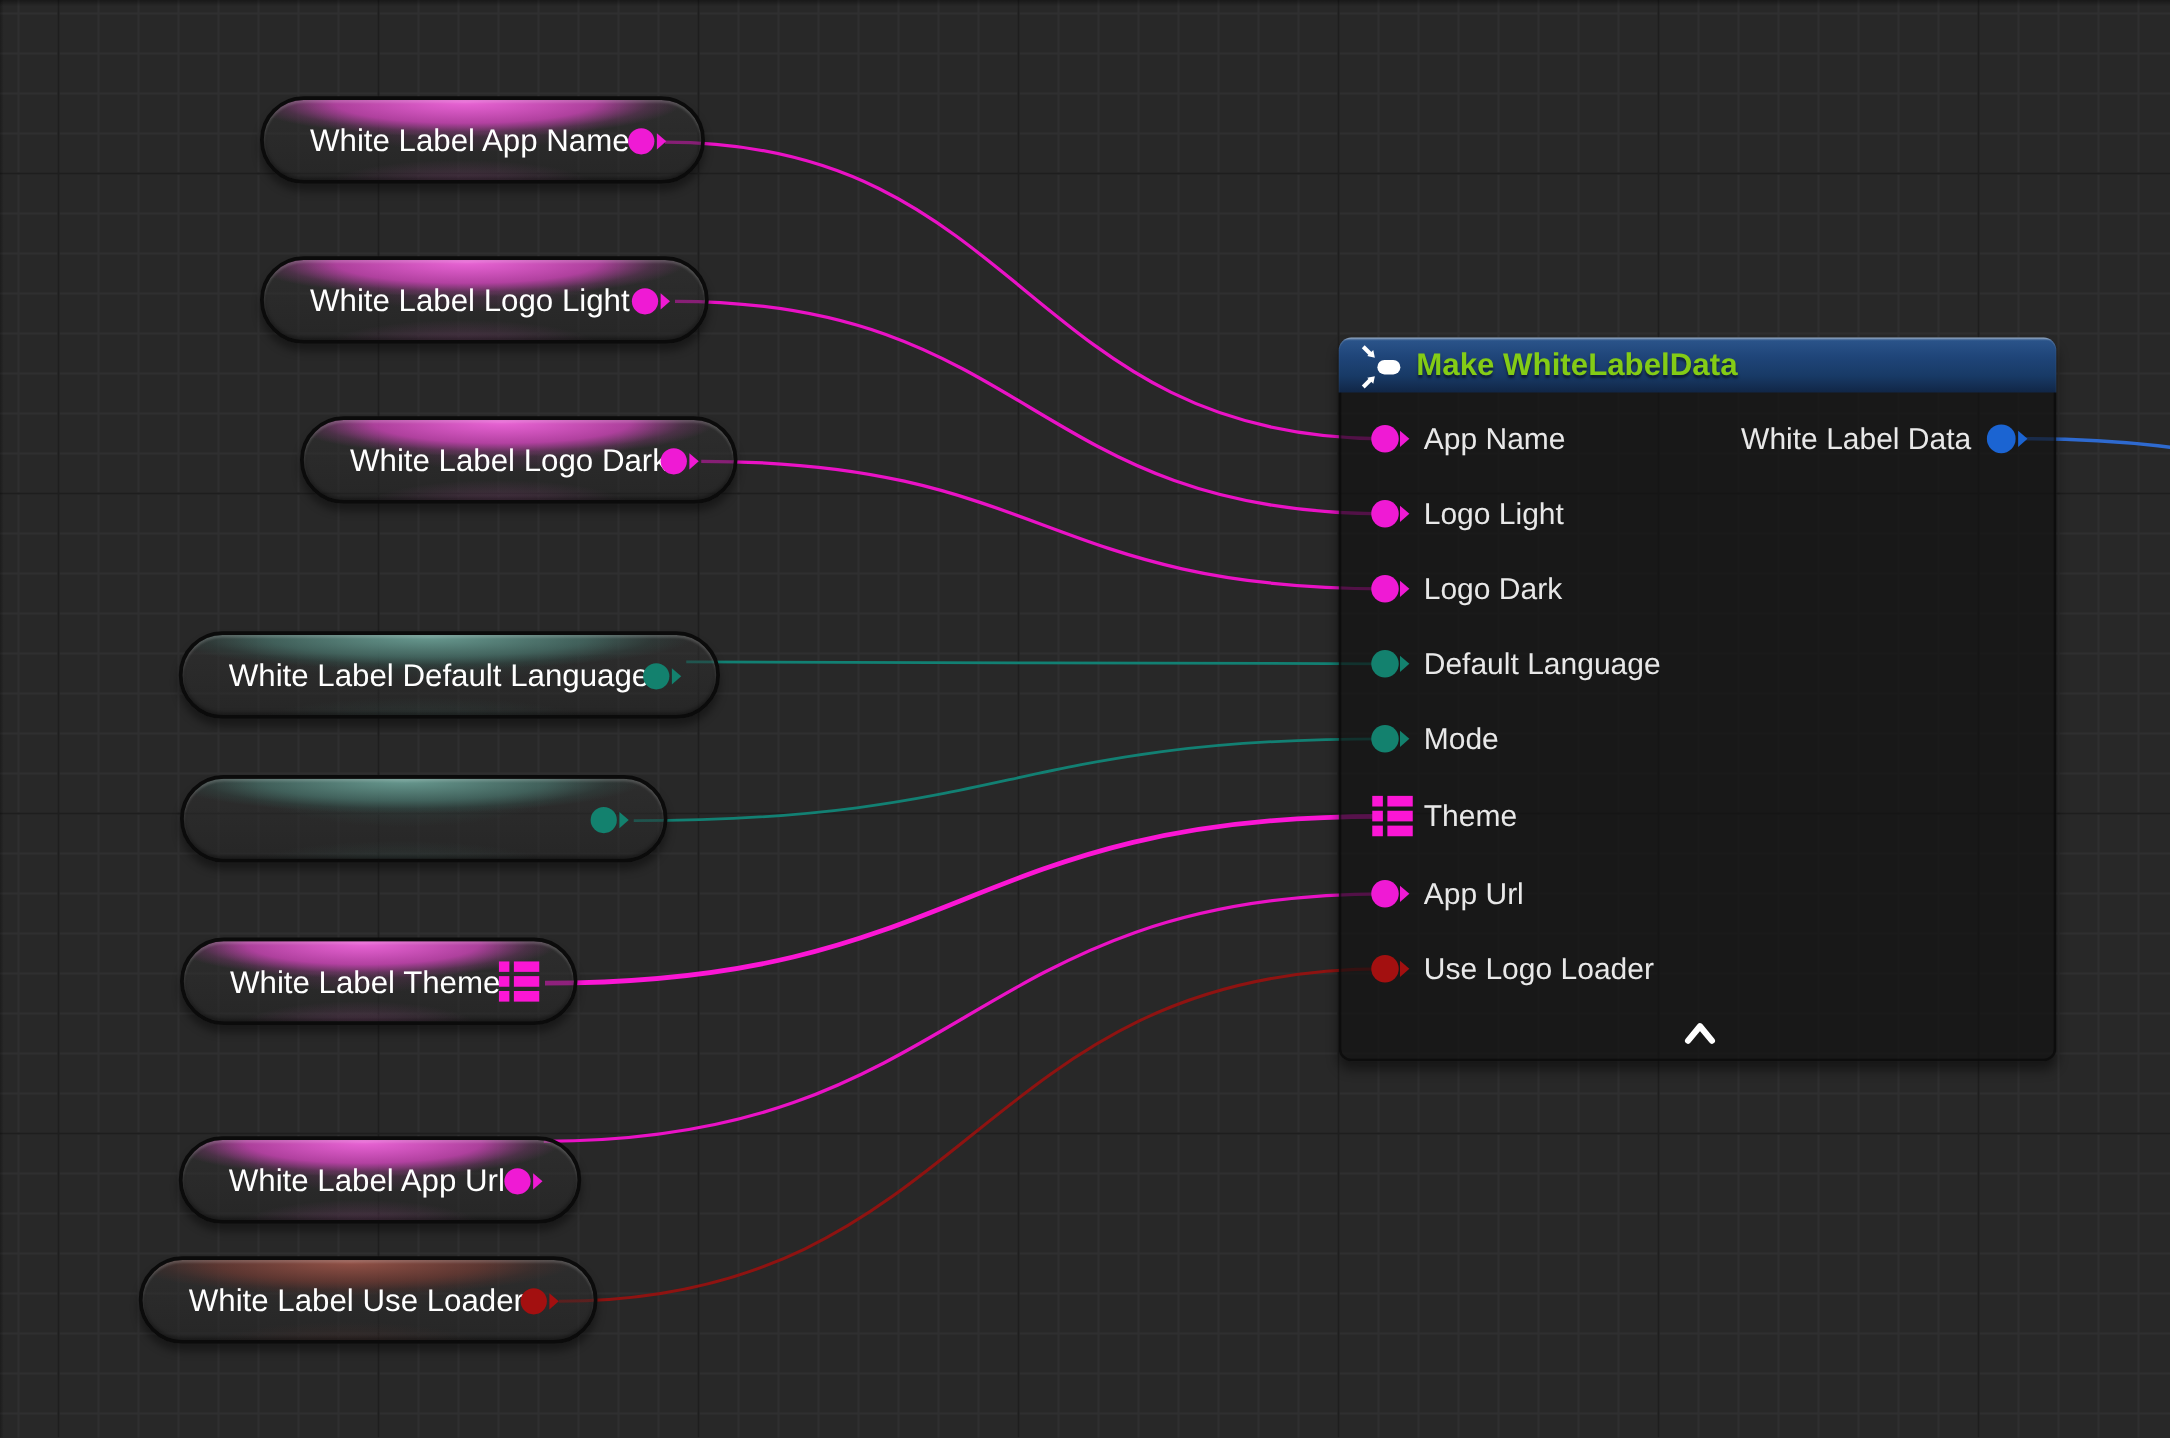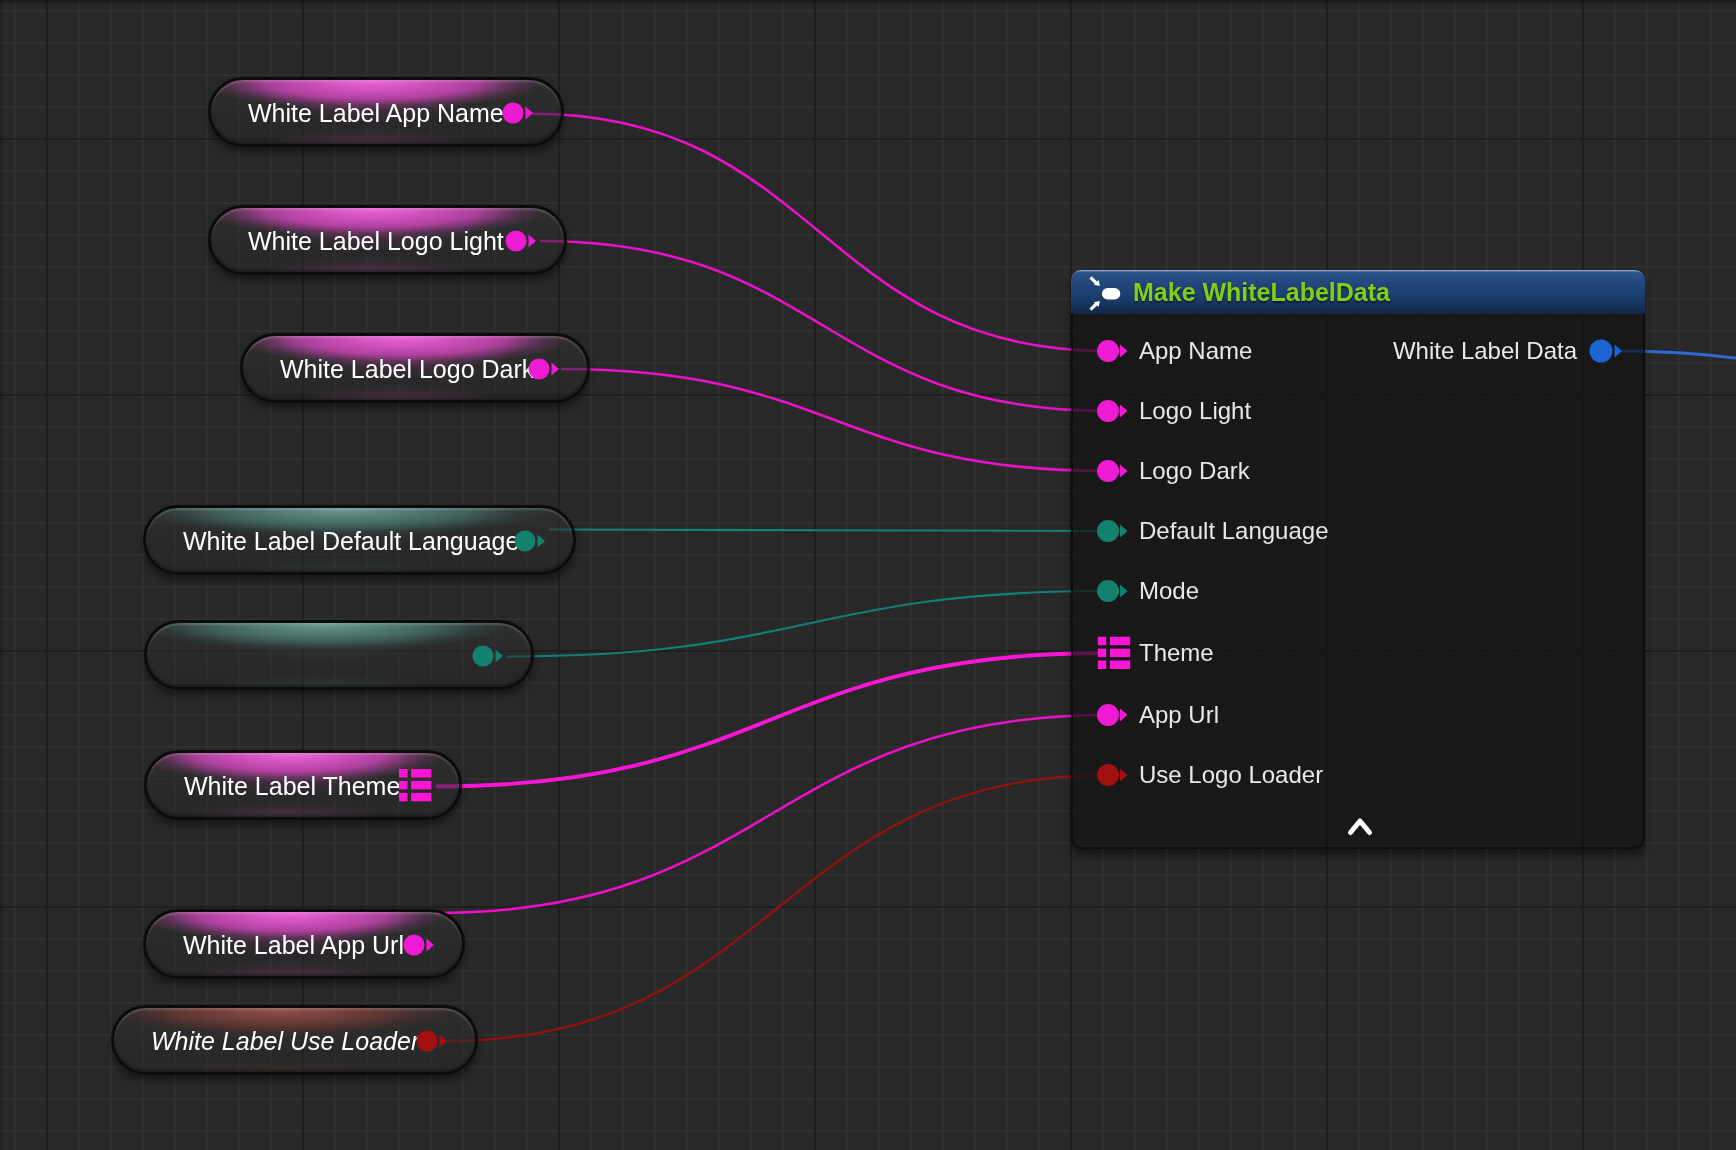--- a/index.html
+++ b/index.html
@@ -106,21 +106,21 @@
   </svg>
   </div>
 <div class="pill mag" style="left:143px;top:909px;width:316px;text-align:center;">
     <span style="left:37px;">White Label App Url</span>
   <svg width="46" height="34" viewBox="0 0 46 34" style="right:17px;top:16px;">
       <circle cx="15" cy="17" r="10.5" fill="#ef1ad4"></circle>
       <path d="M27.5 10.5 L35 17 L27.5 23.5 Z" fill="#ef1ad4"></path>
     </svg>
   </div>
 <div class="pill red" style="left:111px;top:1005px;width:361px;">
-    <span style="left:37px;font-style:italic;">White Label Use Loader</span>
+    <span style="left:37px;">White Label Use Loader</span>
   <svg width="46" height="34" viewBox="0 0 46 34" style="right:17px;top:16px;">
       <circle cx="15" cy="17" r="10.5" fill="#a31010"></circle>
       <path d="M27.5 10.5 L35 17 L27.5 23.5 Z" fill="#a31010"></path>
     </svg>
   </div>
 
 <div id="node">
   <div id="titlebar"></div>
   <svg width="40" height="41" viewBox="0 0 40 41" style="position:absolute;left:16px;top:3px;">
     <path d="M3.6 4.4 L10 10.8" stroke="#fff" stroke-width="3.2"></path>

